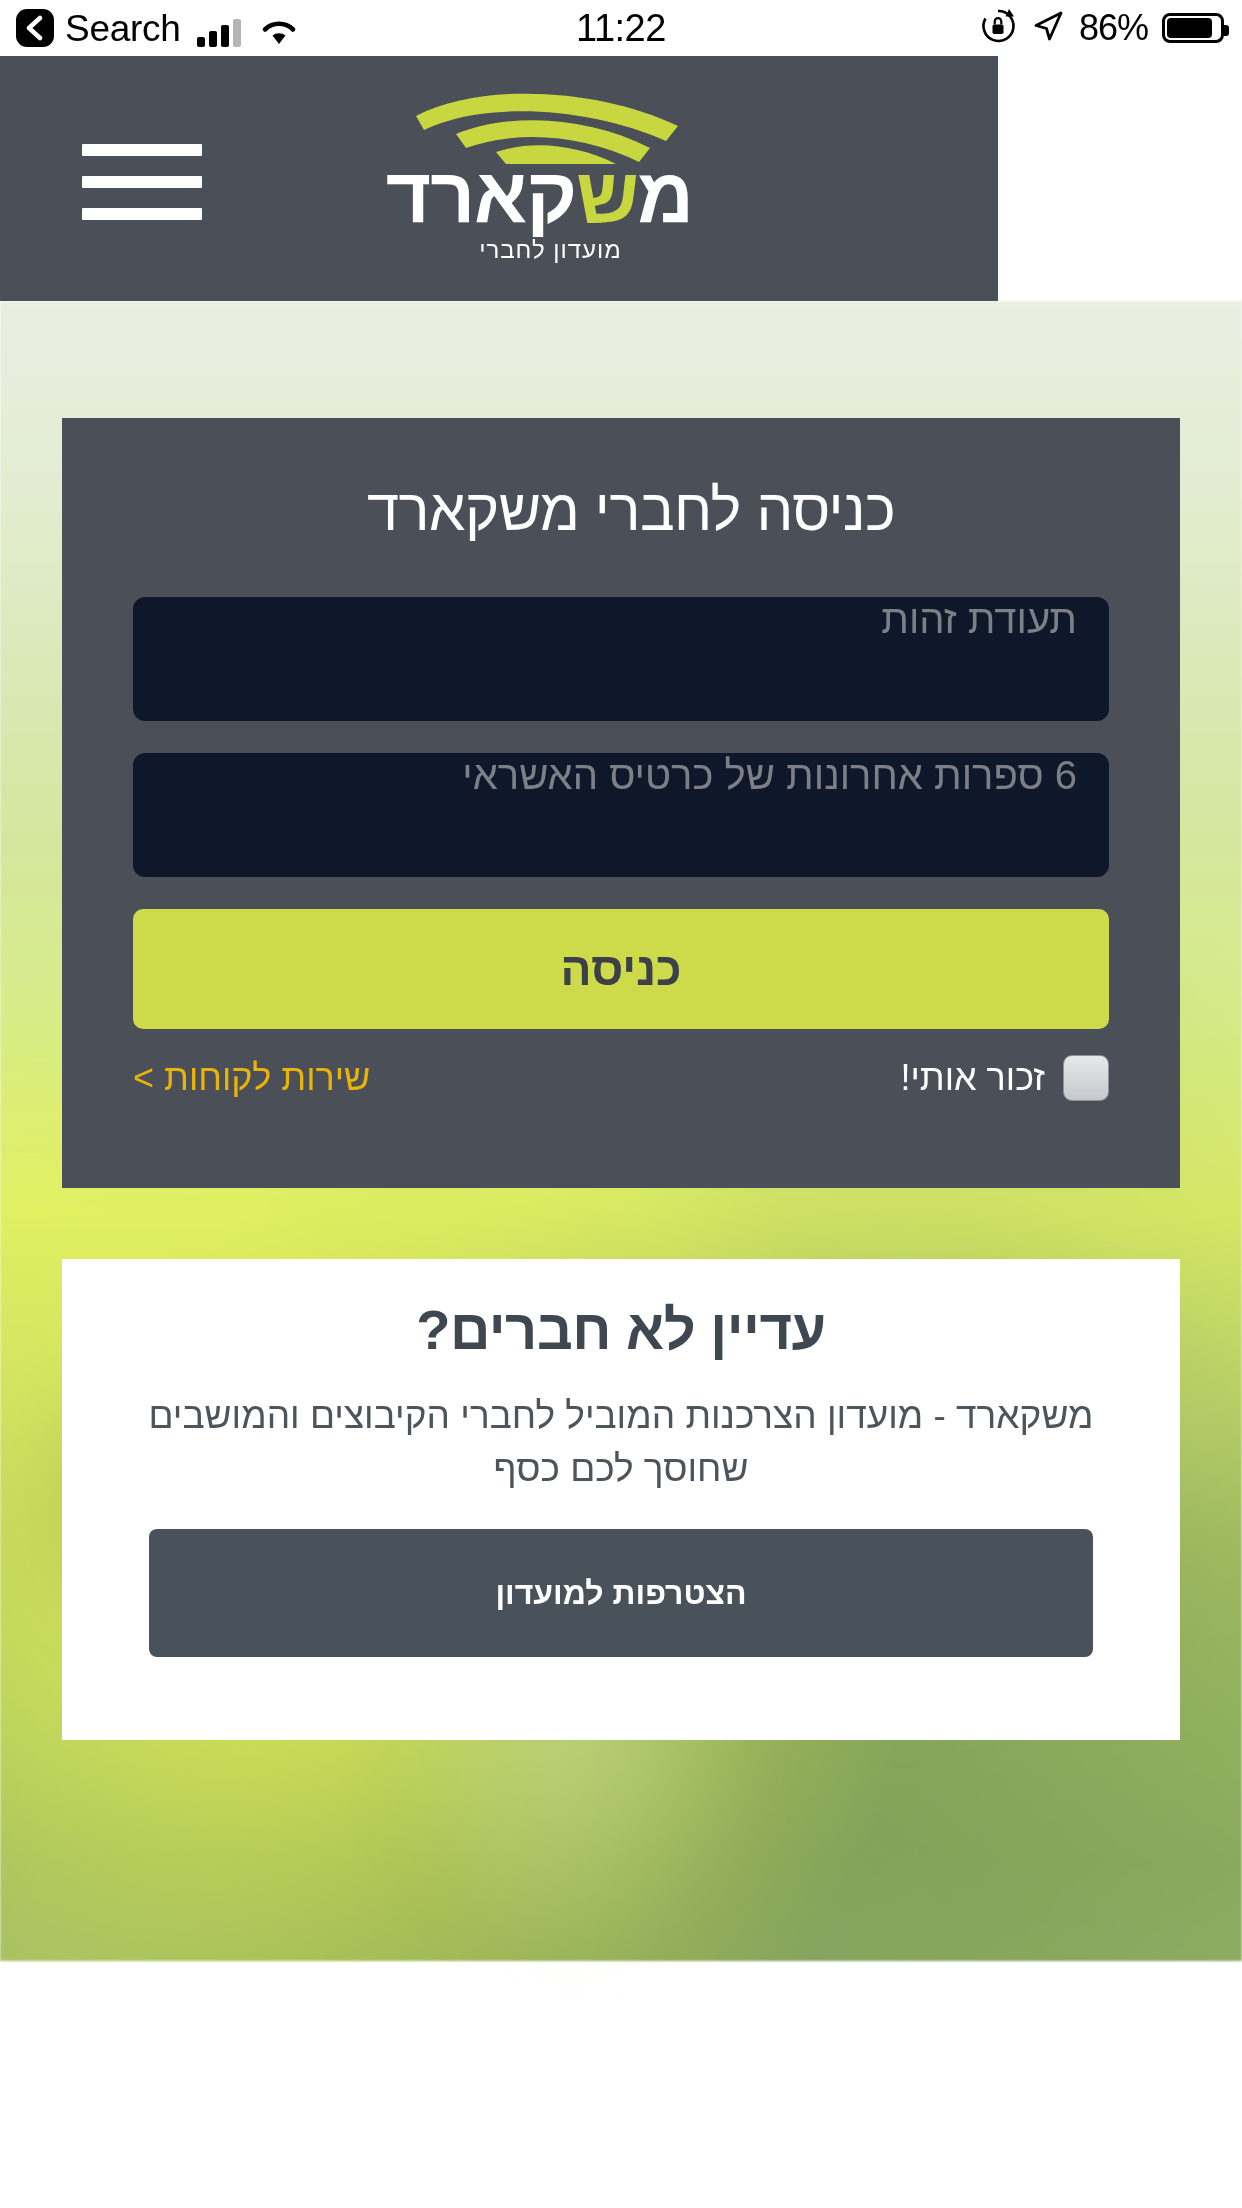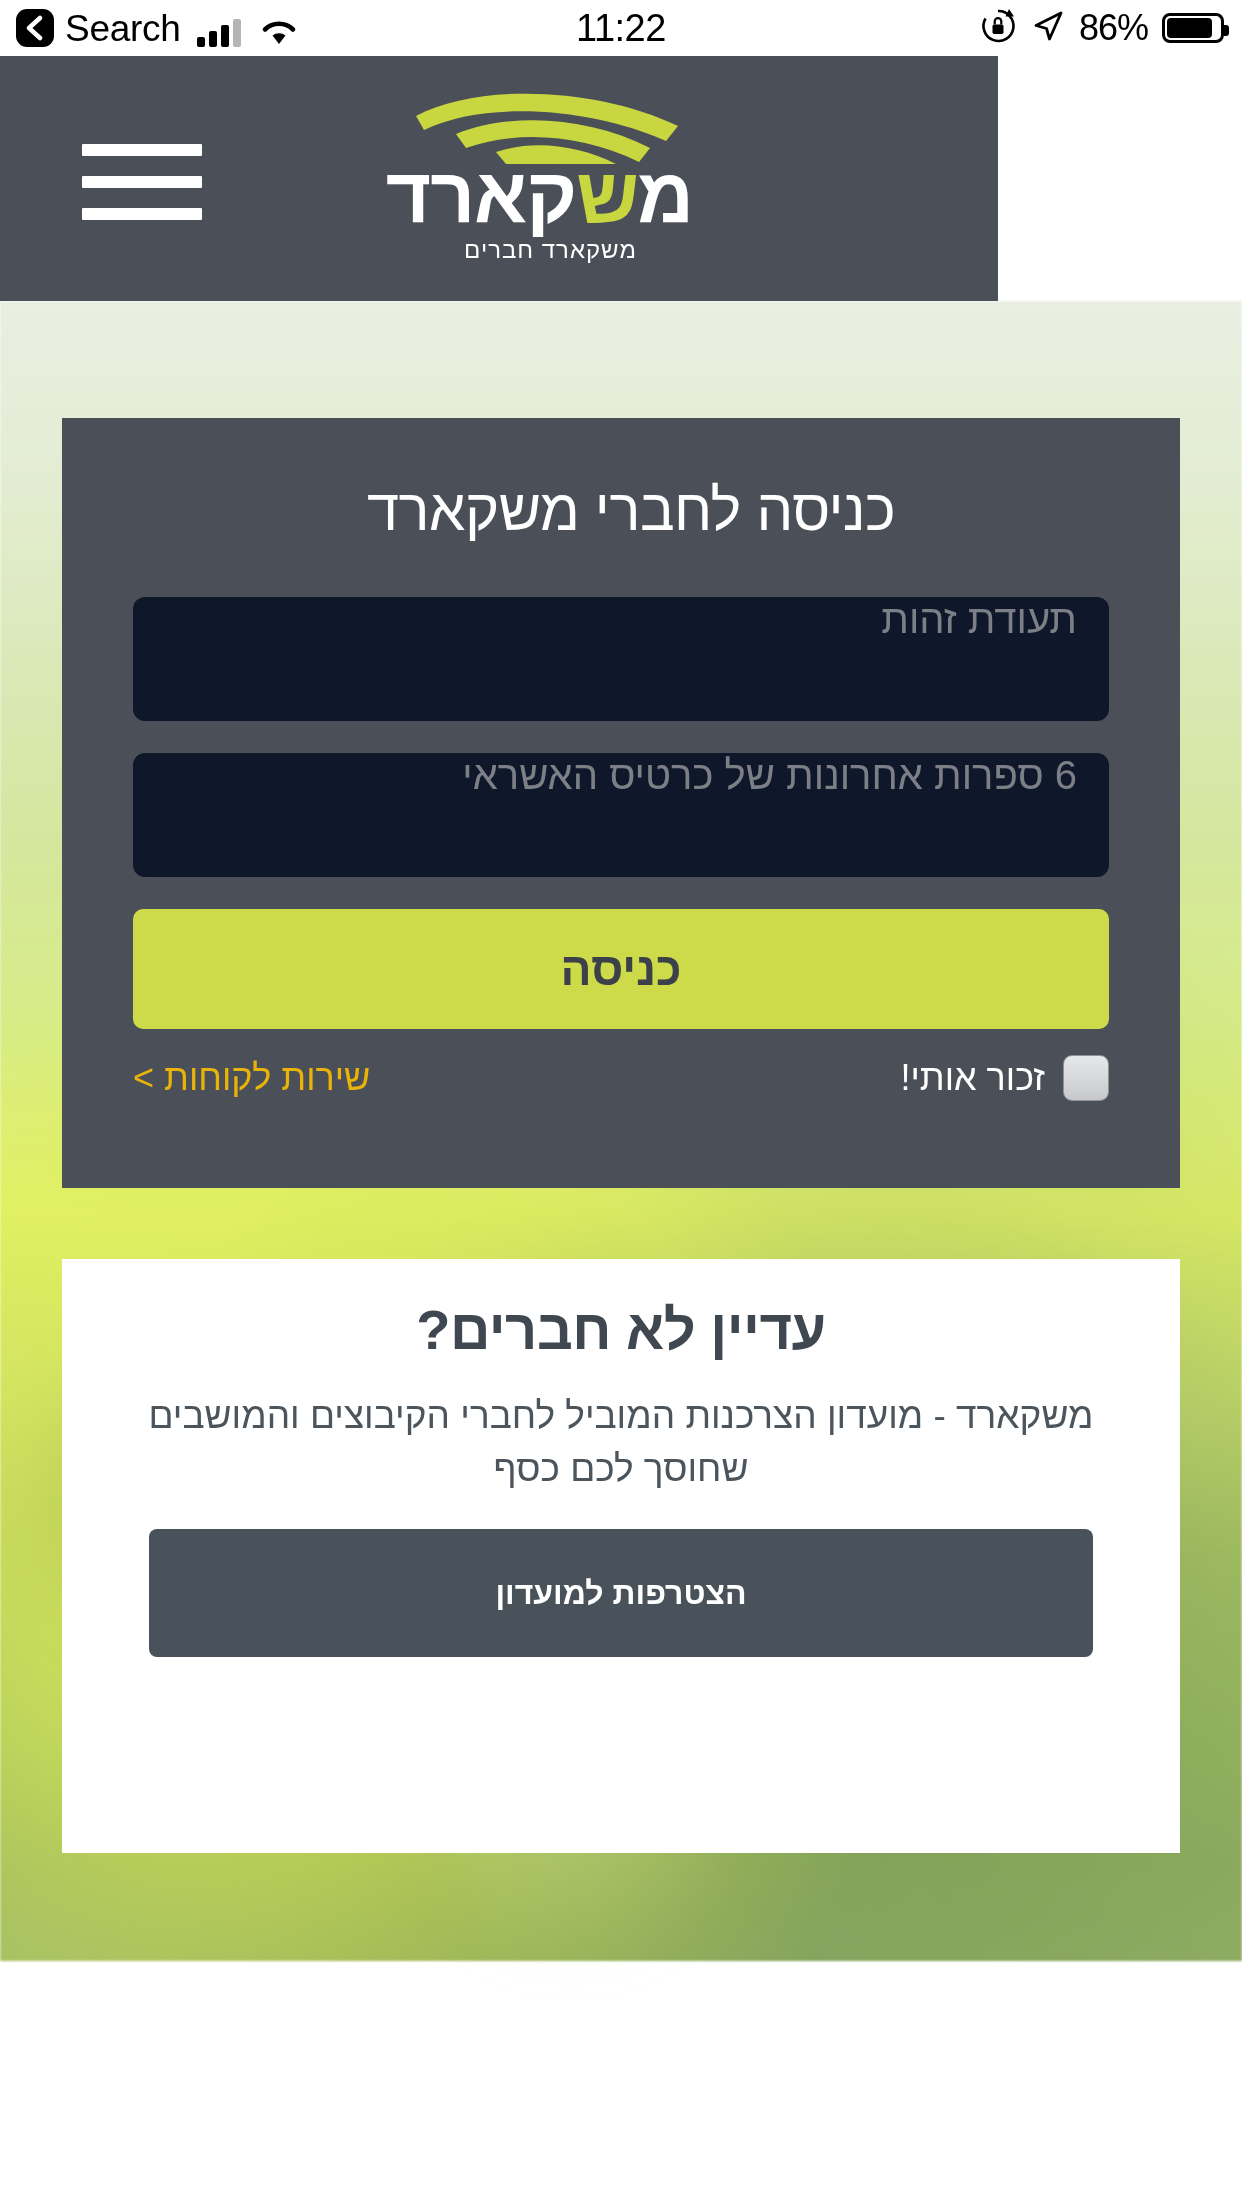--- a/index.html
+++ b/index.html
@@ -337,21 +337,21 @@
     cursor: pointer;
     white-space: nowrap;
   }
 
   
   .join-card {
     position: absolute;
     top: 1259px;
     right: 62px;
     width: 1118px;
-    height: 594px;
+    height: 481px;
     background: #ffffff;
     z-index: 20;
     text-align: center;
   }
   .join-title {
     margin-top: 38px;
     color: #3f4750;
     font-size: 56px;
     font-weight: bold;
     direction: rtl;
@@ -435,21 +435,21 @@
   </div>
 
   <div class="app-header">
     <div class="logo-wrap">
       <svg class="logo-swoosh" viewBox="0 0 275 78" aria-hidden="true">
         <path d="M6 30 C70 -4 190 2 268 40 L256 55 C182 22 76 14 14 44 Z" fill="#c8d740"></path>
         <path d="M46 48 C100 26 178 30 240 62 L229 76 C172 48 106 44 56 62 Z" fill="#c8d740"></path>
         <path d="M86 66 C122 54 166 58 206 78 L198 78 L96 78 Z" fill="#c8d740"></path>
       </svg>
       <div class="logo-word">מ<span class="accent">ש</span>קארד</div>
-      <div class="logo-sub">משקארד חברים</div>
+      <div class="logo-sub">מועדון לחברי</div>
     </div>
 
     <div class="hamburger">
       <span></span>
       <span></span>
       <span></span>
     </div>
   </div>
 
   <div class="bg-photo"></div>

